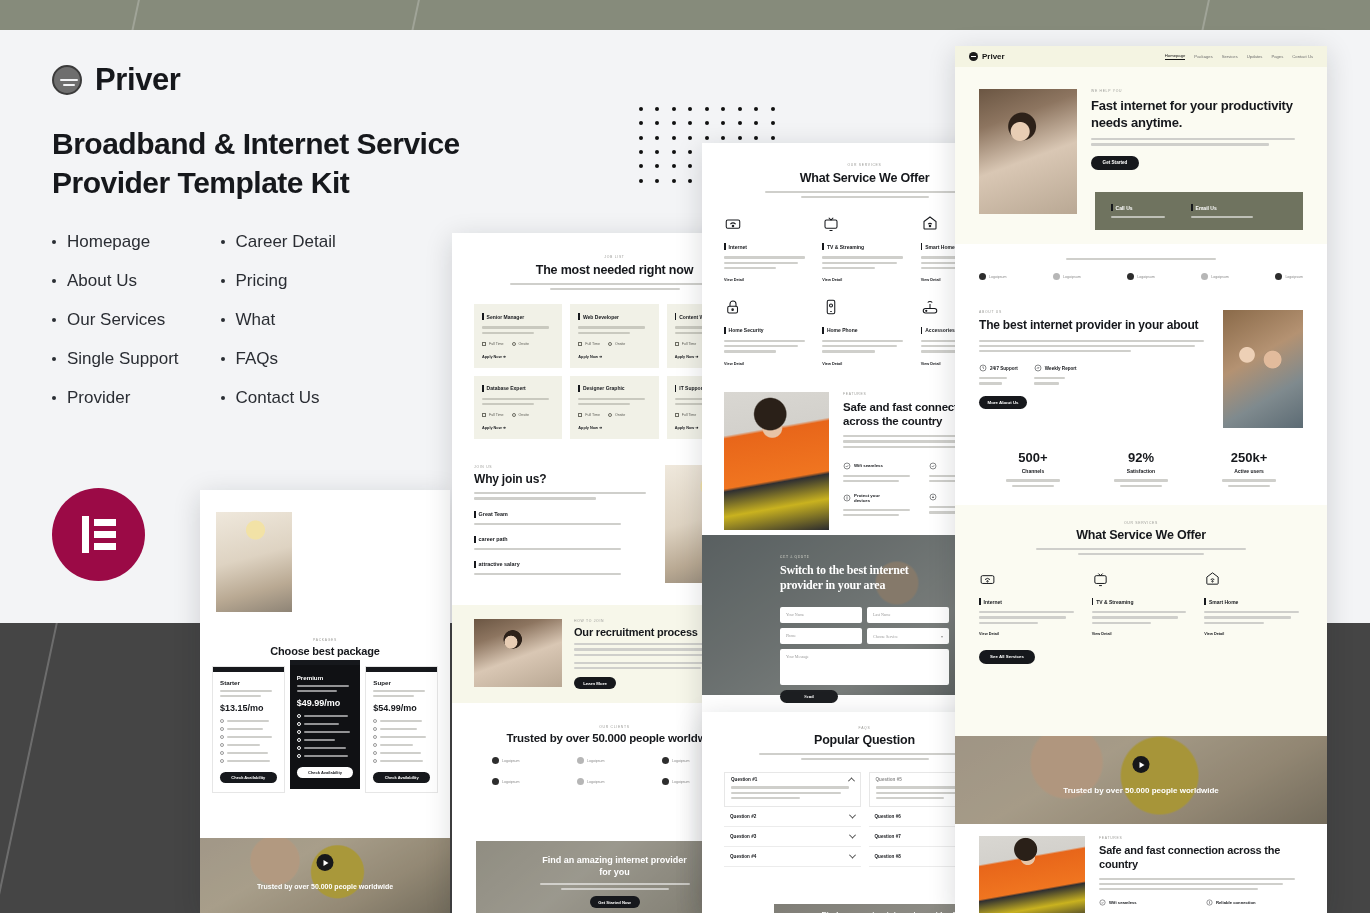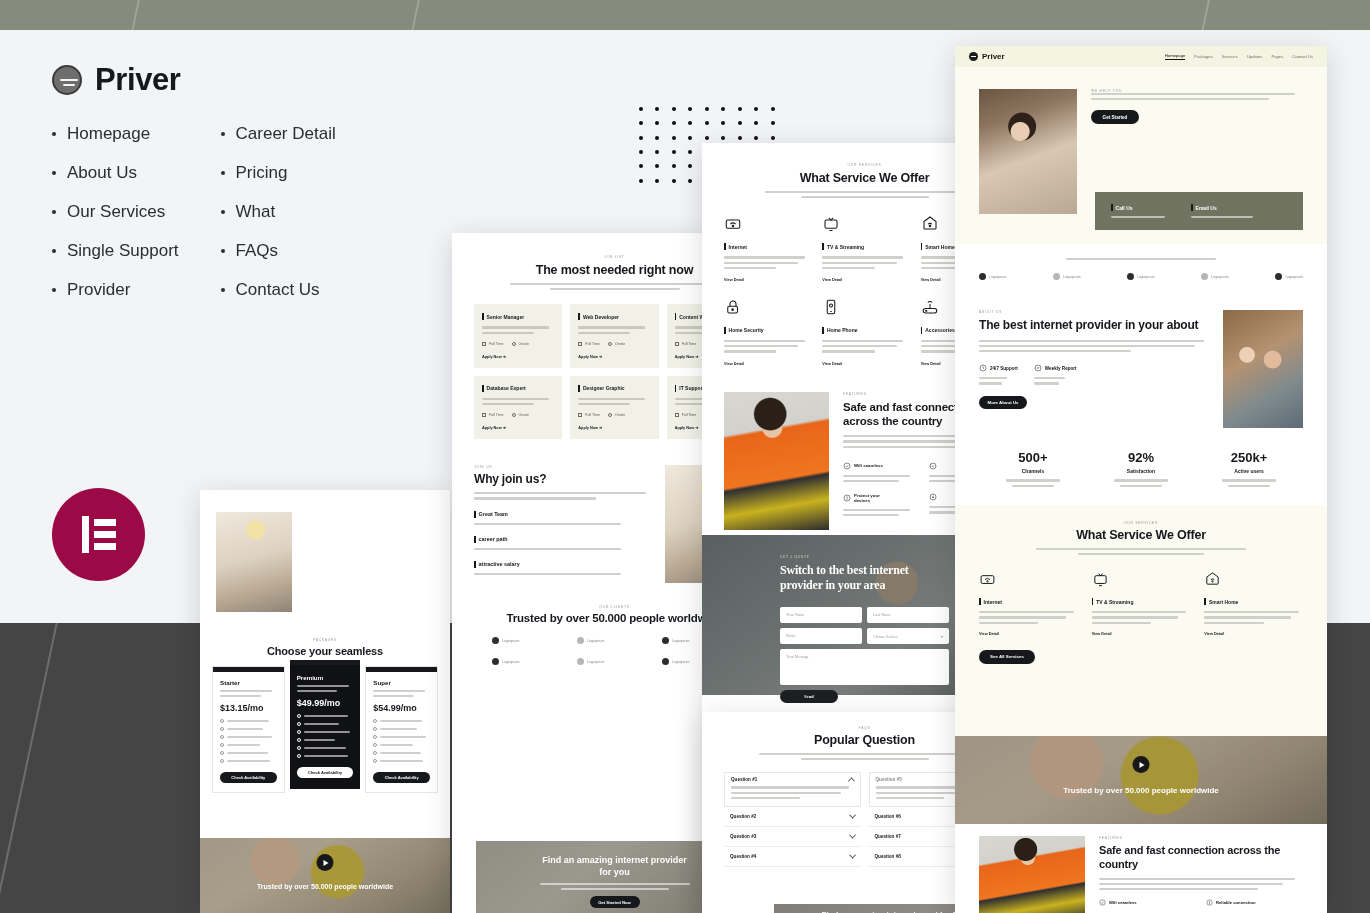--- a/index.html
+++ b/index.html
@@ -250,20 +250,21 @@
       <i></i>
       <i></i>
       <i></i>
   </div>
 
   <div class="info">
     <div class="brand">
       <div class="brand-mark"></div>
       <div class="brand-name">Priver</div>
     </div>
+    <div class="headline">Broadband &amp; Internet Service Provider Template Kit</div>
     <div class="page-list">
       <div class="page-col">
         <div class="page-item">
             <span class="page-dot"></span>
             <span class="page-label">Homepage</span>
           </div>
         <div class="page-item">
             <span class="page-dot"></span>
             <span class="page-label">About Us</span>
           </div>
@@ -316,21 +317,21 @@
     </div>
   </div>
 
   <div class="mock" style="left:200px;top:490px;width:250px;height:423px;z-index:10;">
     <div style="padding:22px 16px 0 16px;display:flex;gap:10px;">
       <div class="photo ph-room" style="width:76px;height:100px;flex:none;"></div>
     </div>
 
     <div class="center-txt" style="margin-top:26px;">
       <div class="eyebrow">PACKAGES</div>
-      <div class="h-lg" style="font-size:11px;margin-top:3px;">Choose your seamless</div>
+      <div class="h-lg" style="font-size:11px;margin-top:3px;">Choose best package</div>
     </div>
 
     <div style="display:flex;gap:5px;padding:9px 12px 0 12px;align-items:flex-start;">
 
       <div style="flex:1;border:1px solid #e6e6e6;background:#fff;">
         <div style="height:5px;background:#16181c;"></div>
         <div style="padding:7px 7px 9px;">
           <div style="font-size:6.2px;font-weight:bold;color:#16181c;">Starter</div>
           <div class="lorem-wrap" style="margin:4px 0 6px;">
               <div class="lorem" style="width:92%"></div>
@@ -609,20 +610,37 @@
         <div style="margin-top:11px;">
           <div class="barlabel" style="font-size:5.4px;font-weight:bold;color:#16181c;">
               <span>attractive salary</span>
             </div>
           <div class="lorem" style="width:82%;margin-top:5px;"></div>
         </div>
       </div>
       <div class="photo ph-room" style="width:90px;height:118px;flex:none;"></div>
     </div>
 
+    <div style="background:#f7f7ea;margin-top:22px;padding:14px 22px;display:flex;gap:12px;">
+      <div class="photo ph-woman-laptop" style="width:88px;height:68px;flex:none;"></div>
+      <div style="flex:1;">
+        <div class="eyebrow">HOW TO JOIN</div>
+        <div class="h-lg" style="font-size:11px;margin:3px 0 5px;">Our recruitment process</div>
+        <div class="lorem-wrap">
+            <div class="lorem" style="width:96%"></div>
+            <div class="lorem" style="width:90%"></div>
+            <div class="lorem" style="width:76%"></div>
+          </div>
+        <div class="lorem-wrap" style="margin-top:6px;">
+            <div class="lorem" style="width:94%"></div>
+            <div class="lorem" style="width:70%"></div>
+          </div>
+        <div class="pill" style="margin-top:8px;width:42px;height:12px;font-size:4.4px;">Learn More</div>
+      </div>
+    </div>
 
     <div class="center-txt" style="padding-top:22px;">
       <div class="eyebrow">OUR CLIENTS</div>
       <div class="h-lg" style="font-size:11.5px;margin-top:3px;">Trusted by over 50.000 people worldwide</div>
     </div>
     <div style="display:grid;grid-template-columns:repeat(3,1fr);gap:14px 10px;padding:13px 40px 0;">
       <div class="logo-item">
           <span class="logo-badge"></span>
           <span class="logo-txt">Logoipsum</span>
         </div>
@@ -958,20 +976,21 @@
         <span>Updates</span>
         <span>Pages</span>
         <span>Contact Us</span>
       </div>
     </div>
 
     <div style="position:relative;padding:22px 24px 0;display:flex;gap:0;">
       <div class="photo ph-woman-laptop" style="width:98px;height:125px;flex:none;"></div>
       <div style="flex:1;padding-left:14px;">
         <div class="eyebrow">WE HELP YOU</div>
+        <div class="h-lg" style="font-size:13px;line-height:1.28;margin:5px 0 7px;">Fast internet for your productivity needs anytime.</div>
         <div class="lorem-wrap">
             <div class="lorem" style="width:96%"></div>
             <div class="lorem" style="width:84%"></div>
           </div>
         <div class="pill" style="margin-top:10px;width:48px;height:14px;font-size:4.6px;">Get Started</div>
       </div>
     </div>
 
     <div style="background:#6f735f;margin:-22px 24px 0 140px;padding:12px 16px;display:flex;gap:26px;position:relative;">
       <div>

